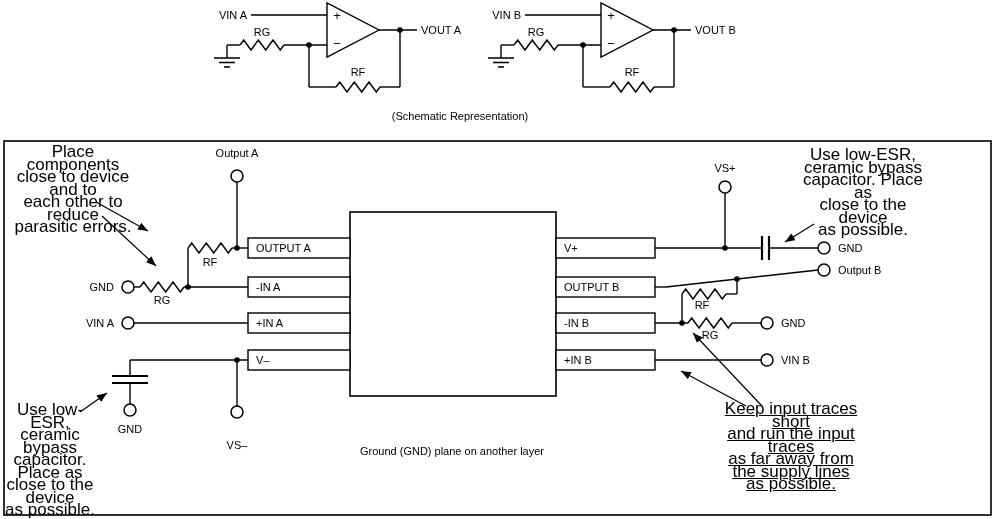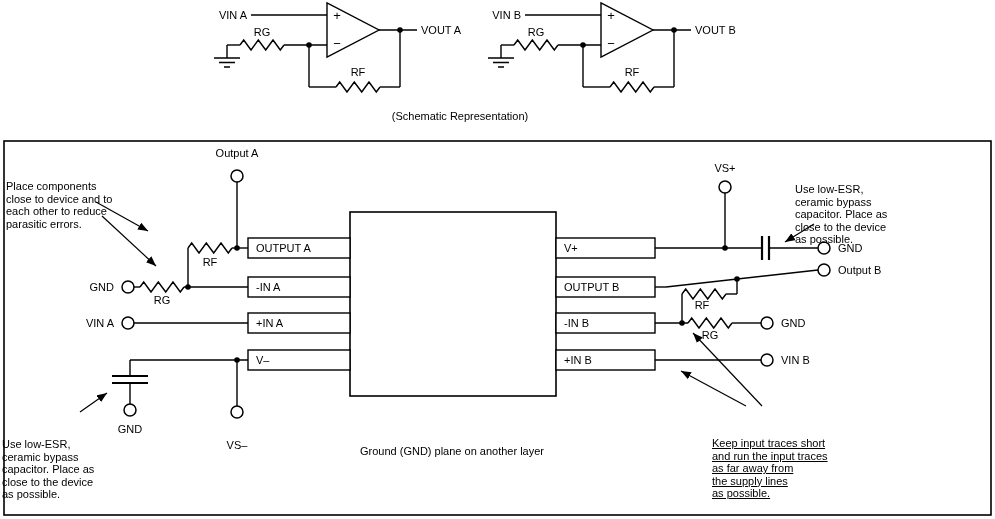--- a/index.html
+++ b/index.html
@@ -10,22 +10,22 @@
   svg .opamp{fill:#ffffff;}
   svg .via{fill:#ffffff;stroke-width:1.5;}
   svg .dot{fill:#000;stroke:none;}
   svg .pad{fill:#ffffff;}
   svg .frame{stroke-width:1.6;}
   svg .plate{stroke-width:2.2;}
   svg .arrow{stroke-width:1.2;}
   svg .ahp{fill:#000;stroke:none;}
   svg text{stroke:none;fill:#000;font-size:11px;font-family:"Liberation Sans",sans-serif;}
   svg text.sign{font-size:13px;}
-  .note{position:absolute;font-size:11px;line-height:12.5px;
-        white-space:pre-line;color:#000;margin-top:34px;}
+  .note{position:absolute;text-align:center;font-size:17px;line-height:12.5px;
+        white-space:pre-line;color:#000;}
 </style>
 </head>
 <body>
 
 <div class="canvas">
 <svg width="995" height="519" viewBox="0 0 995 519">
   <defs>
     <marker id="ah" markerUnits="userSpaceOnUse" markerWidth="11" markerHeight="9" refX="10" refY="4" orient="auto">
       <path class="ahp" d="M0,0 L10,4 L0,8 Z"></path>
     </marker>

